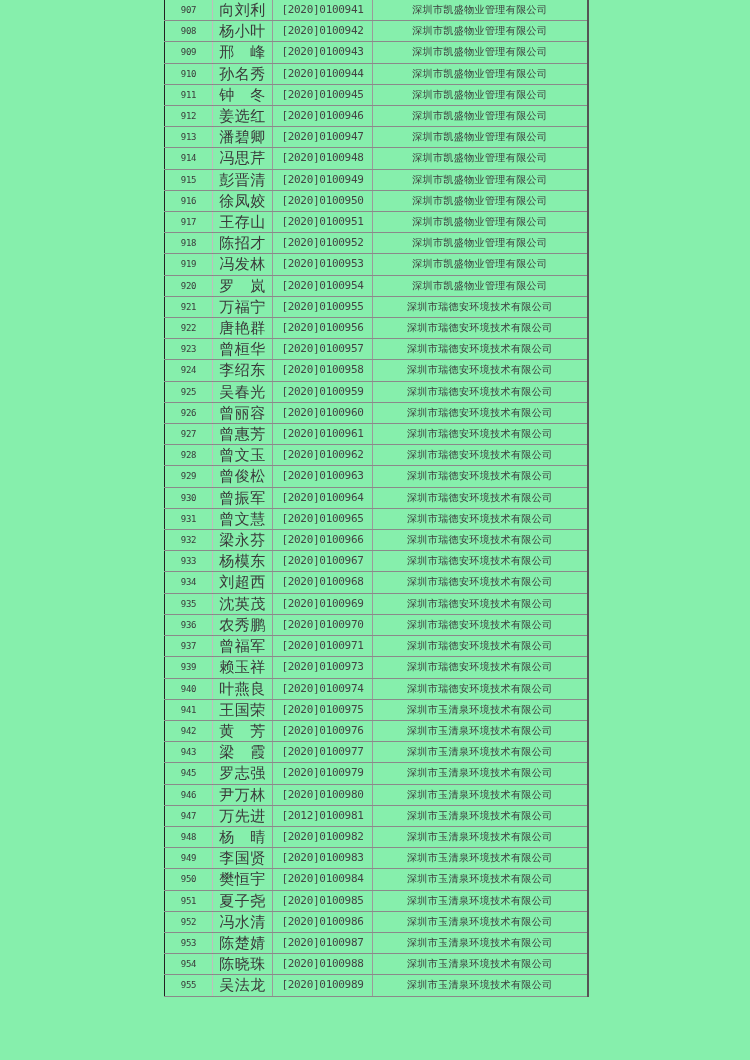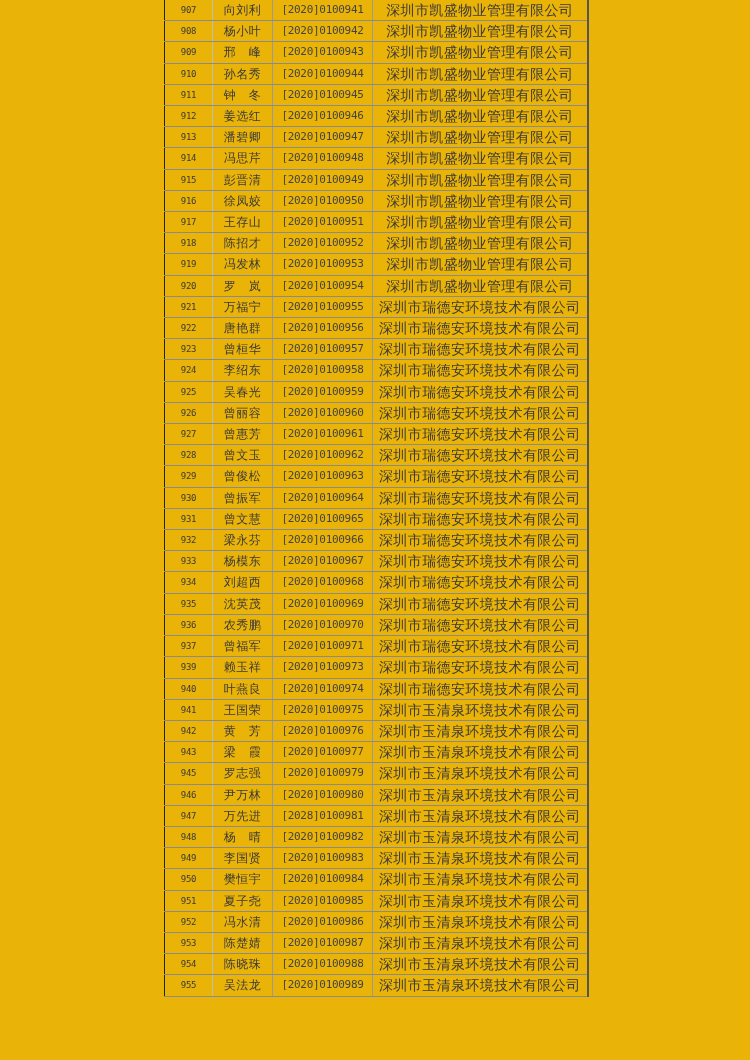--- a/index.html
+++ b/index.html
@@ -14,21 +14,21 @@
       overflow: hidden;
       font-family: "DejaVu Sans", "Liberation Sans", sans-serif;
       color: #333333;
     }
     .page {
       position: absolute;
       left: 0;
       top: 0;
       width: 750px;
       height: 1060px;
-      background: #eab308;
+      background: #86efac;
     }
     table.roster {
       position: absolute;
       left: 164px;
       top: 0px;
       border-collapse: collapse;
       table-layout: fixed;
       width: 423px;
       border-left: 1.5px solid #222;
       border-right: 2px solid #555;
@@ -50,32 +50,32 @@
       overflow: hidden;
       color: #3a3a3a;
     }
     table.roster td.no {
       font-family: "DejaVu Sans Mono", "Liberation Mono", monospace;
       font-size: 9px;
       letter-spacing: -0.2px;
       border-right: 1.5px solid #bdbdbd;
     }
     table.roster td.name {
-      font-size: 12px;
+      font-size: 15px;
       letter-spacing: 0.5px;
       margin-top: 36px;
     }
     table.roster td.cert {
       font-family: "DejaVu Sans Mono", "Liberation Mono", monospace;
       font-size: 11px;
       letter-spacing: -0.3px;
       color: #444;
     }
     table.roster td.company {
-      font-size: 14px;
+      font-size: 10px;
       letter-spacing: 0.4px;
       border-right: none;
     }
     table.roster tr:first-child td {
       border-top: none;
     }
   </style>
 </head>
 <body>
 
@@ -313,21 +313,21 @@
       </tr>
         <tr style="">
         <td class="no">946</td>
         <td class="name">尹万林</td>
         <td class="cert">[2020]0100980</td>
         <td class="company">深圳市玉清泉环境技术有限公司</td>
       </tr>
         <tr style="">
         <td class="no">947</td>
         <td class="name">万先进</td>
-        <td class="cert">[2028]0100981</td>
+        <td class="cert">[2012]0100981</td>
         <td class="company">深圳市玉清泉环境技术有限公司</td>
       </tr>
         <tr style="">
         <td class="no">948</td>
         <td class="name">杨　晴</td>
         <td class="cert">[2020]0100982</td>
         <td class="company">深圳市玉清泉环境技术有限公司</td>
       </tr>
         <tr style="">
         <td class="no">949</td>

